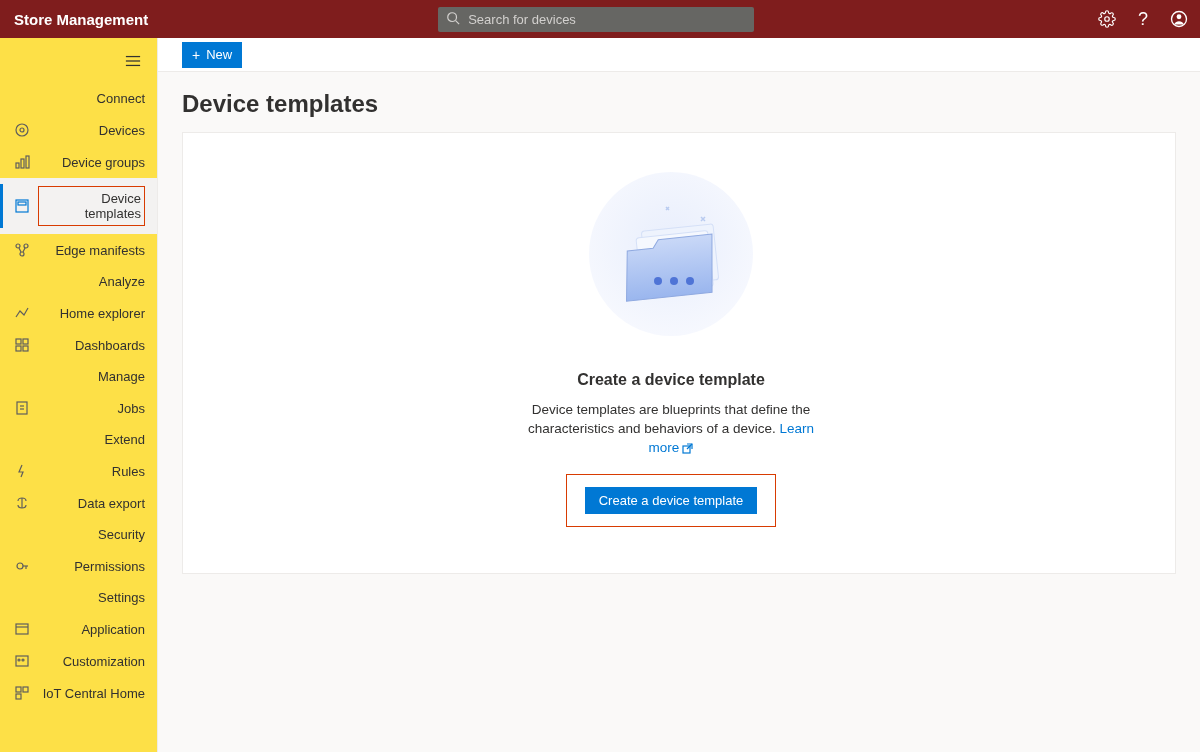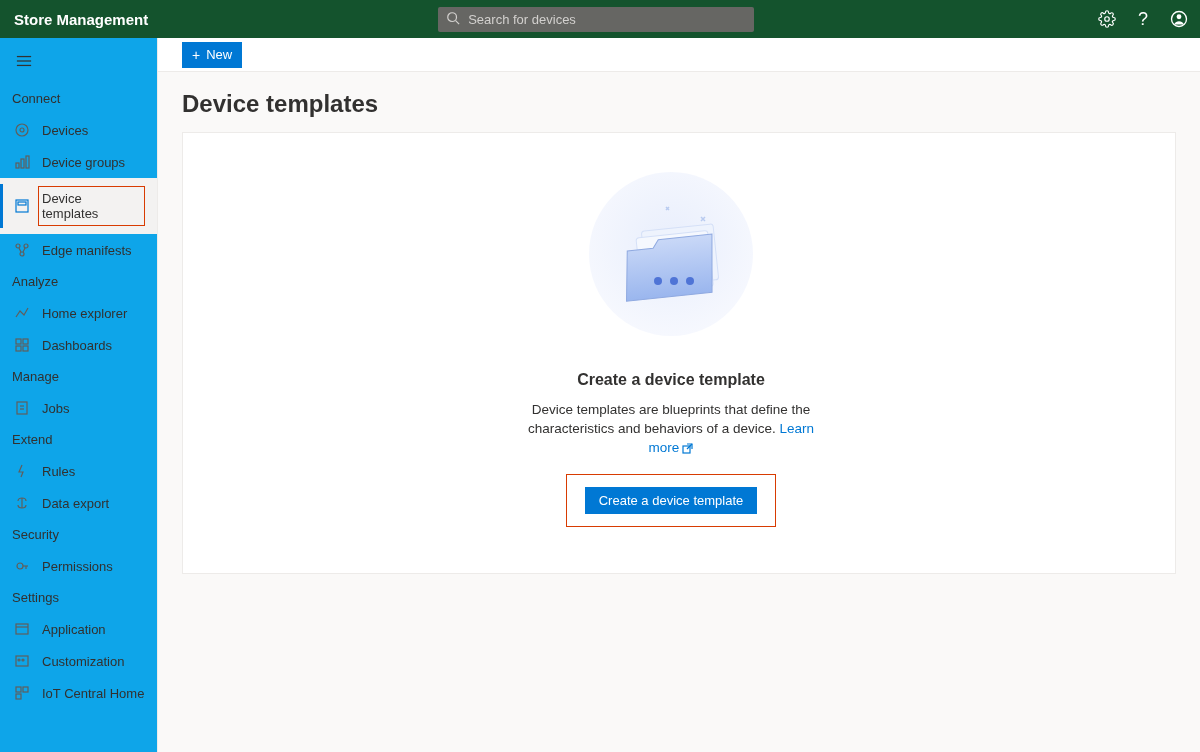--- a/index.html
+++ b/index.html
@@ -2,21 +2,21 @@
 <html><head>
 <meta charset="utf-8">
 <style>
   * { box-sizing: border-box; margin: 0; padding: 0; }
   body { font-family: "Segoe UI", -apple-system, sans-serif; font-size: 14px; color: #323130; background: #faf9f8; overflow: hidden; }
   .app { width: 1200px; height: 752px; display: flex; flex-direction: column; }
 
   
   .header {
     height: 38px;
-    background: #14532d;
+    background: #7f1d1d;
     display: flex;
     align-items: center;
     padding: 0 12px;
     color: #fff;
   }
   .header-title { font-weight: 600; font-size: 15px; flex: 0 0 auto; margin-left: 2px; }
   .header-spacer-left { flex: 0 0 290px; }
   .search-box {
     width: 316px;
     height: 25px;
@@ -41,24 +41,25 @@
   .header-icons { display: flex; align-items: center; gap: 18px; }
   .header-icon { width: 18px; height: 18px; display:flex; align-items:center; justify-content:center; cursor:pointer; }
   .header-icon svg { width: 18px; height: 18px; }
 
   
   .body { flex: 1; display: flex; min-height: 0; }
 
   
   .sidebar {
     width: 158px;
-    background: #0ea5e9;
+    background: #fde047;
     border-right: 1px solid #edebe9;
     padding-top: 10px;
     overflow-y: auto;
+    text-align: right;
   }
   .hamburger { padding: 6px 16px 12px 16px; cursor:pointer; }
   .hamburger svg { width: 16px; height: 14px; }
   .nav-section-label {
     font-size: 13px;
     color: #323130;
     padding: 8px 12px 8px 12px;
     font-weight: 400;
   }
   .nav-item {

